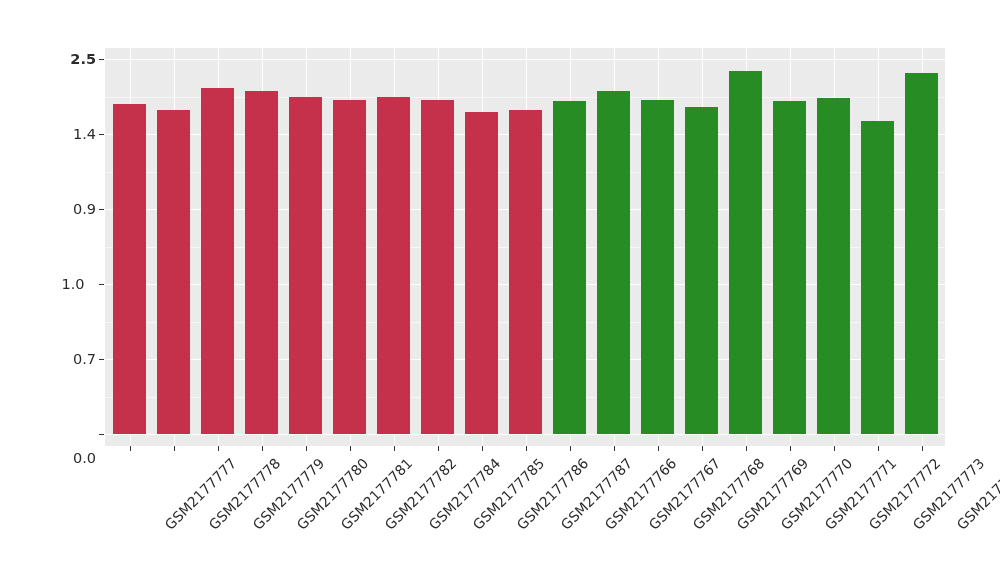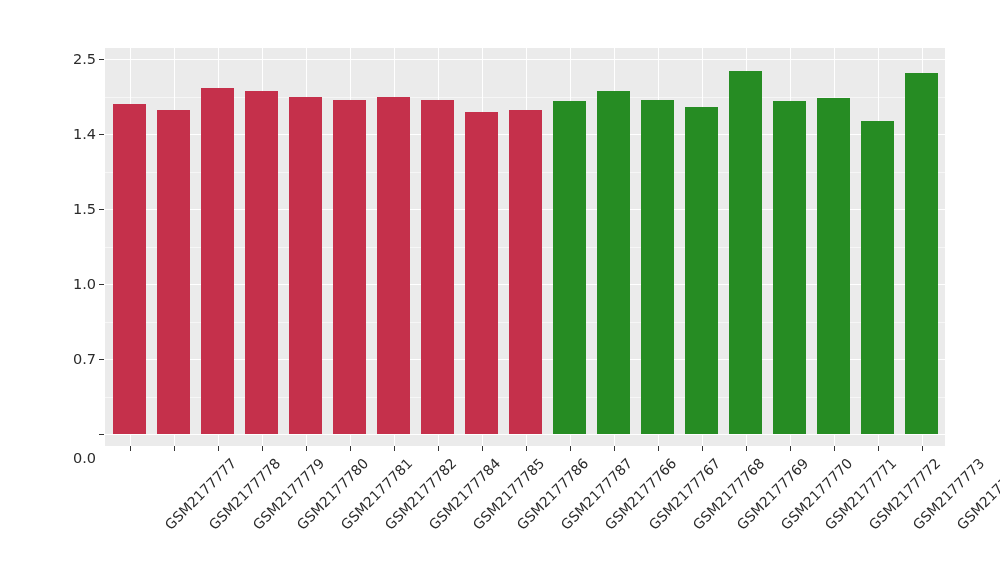--- a/index.html
+++ b/index.html
@@ -126,24 +126,24 @@
 </head>
 <body>
 
 <div id="plot-root">
 
   <div class="y-axis-title">Expression Level</div>
 
   <div id="y-tick-labels">
       <div class="y-tick-label" style="top: 458px;">0.0</div>
       <div class="y-tick-label" style="top: 359px;">0.7</div>
-      <div class="y-tick-label" style="top: 284px;">1.0</div>
-      <div class="y-tick-label" style="top: 209px;">1.5</div>
+      <div class="y-tick-label" style="top: 284px; text-align: center;">1.0</div>
+      <div class="y-tick-label" style="top: 209px;">0.9</div>
       <div class="y-tick-label" style="top: 134px;">1.4</div>
-      <div class="y-tick-label" style="top: 59px;">2.5</div>
+      <div class="y-tick-label" style="top: 59px; font-weight: bold;">2.5</div>
     </div>
 
   <div id="panel">
       <div class="grid-minor-h" style="top: 348.5px;"></div>
       <div class="grid-minor-h" style="top: 273.5px;"></div>
       <div class="grid-minor-h" style="top: 198.5px;"></div>
       <div class="grid-minor-h" style="top: 123.5px;"></div>
       <div class="grid-minor-h" style="top: 48.5px;"></div>
       <div class="grid-major-h" style="top: 386px;"></div>
       <div class="grid-major-h" style="top: 311px;"></div>

